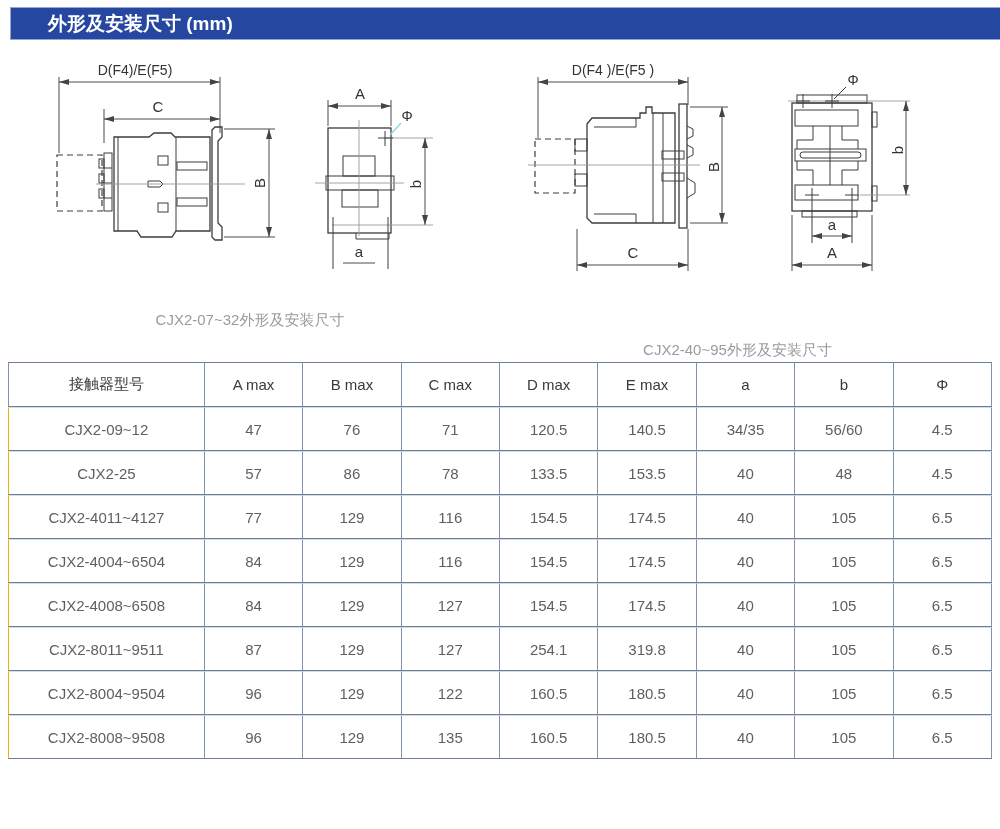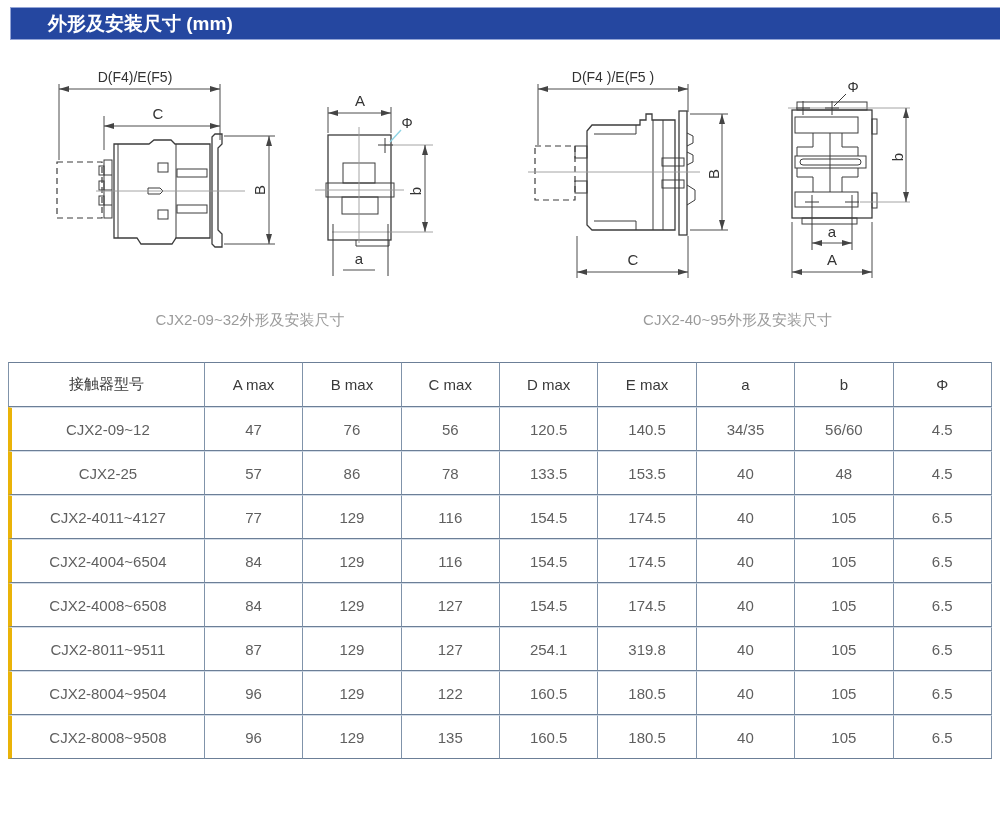--- a/index.html
+++ b/index.html
@@ -8,47 +8,47 @@
     background:#ffffff;
     font-family:"Liberation Sans","DejaVu Sans",sans-serif;
   }
   .title-bar{
     position:absolute;left:10px;top:7px;width:956px;height:31px;
     background:#2547a0;color:#fff;
     font-size:19px;font-weight:bold;line-height:31px;
     padding-left:37px;
     border:1px solid #94a5d6;
   }
-  .fig{position:absolute;top:55px;}
+  .fig{position:absolute;top:48px;}
   .fig svg{display:block;}
   #fig1{left:30px;}
   #fig2{left:520px;}
   .caption{
     position:absolute;top:310px;height:20px;
     font-size:15px;color:#9b9b9b;text-align:center;line-height:20px;
   }
   #caption1{left:30px;width:440px;}
-  #caption2{left:520px;width:435px;}
+  #caption2{left:520px;width:435px;margin-top:30px;}
   .dim-table{
     position:absolute;left:8px;top:362px;width:984px;
     border-collapse:separate;border-spacing:0;table-layout:fixed;
     font-size:15px;
   }
   .dim-table th{
     font-weight:normal;color:#3a3a3a;height:41px;text-align:center;
     border-top:1px solid #6c7f97;border-bottom:1px solid #6c7f97;
     border-right:1px solid #8093aa;background:#fff;
   }
   .dim-table th:first-child{border-left:1px solid #8093aa;}
   .dim-table td{
     color:#5f5f5f;height:40px;text-align:center;
     border-top:1px solid #d4dde8;border-bottom:1px solid #6c7f97;
     border-right:1px solid #8093aa;background:#fff;
   }
-  .dim-table td:first-child{border-left:4px solid #eab308;}
+  .dim-table td:first-child{border-left:1px solid #eab308;}
   
   .ln{stroke:#3c3c3c;stroke-width:1.3;fill:none;}
   .ln-thin{stroke:#3c3c3c;stroke-width:1;fill:none;}
   .dash{stroke:#3c3c3c;stroke-width:1.2;fill:none;stroke-dasharray:6 4;}
   .dim{stroke:#4c4c4c;stroke-width:1;fill:none;}
   .aux{stroke:#9a9a9a;stroke-width:0.9;fill:none;}
   .leader{stroke:#8fd4e4;stroke-width:1.4;fill:none;}
   .lbl{fill:#333;font-size:14px;font-family:"Liberation Sans",sans-serif;}
   .lbl-big{fill:#333;font-size:15px;font-family:"Liberation Sans",sans-serif;}
 </style>
@@ -219,21 +219,21 @@
     <text class="lbl-big" x="832" y="237" text-anchor="middle">a</text>
 
     <line class="dim" x1="792" y1="222" x2="792" y2="278"></line>
     <line class="dim" x1="872" y1="222" x2="872" y2="278"></line>
     <line class="dim" x1="792" y1="272" x2="872" y2="272" marker-start="url(#ah)" marker-end="url(#ah)"></line>
     <text class="lbl-big" x="832" y="265" text-anchor="middle">A</text>
   </g>
 </svg>
 </div>
 
-<div class="caption" id="caption1">CJX2-09~32外形及安装尺寸</div>
+<div class="caption" id="caption1">CJX2-07~32外形及安装尺寸</div>
 <div class="caption" id="caption2">CJX2-40~95外形及安装尺寸</div>
 
 <table class="dim-table">
   <colgroup>
     <col style="width:20%">
       <col style="width:10%">
       <col style="width:10%">
       <col style="width:10%">
     <col style="width:10%">
       <col style="width:10%">
@@ -252,21 +252,21 @@
         <th>a</th>
         <th>b</th>
         <th>Φ</th>
       </tr>
   </thead>
   <tbody>
       <tr>
         <td>CJX2-09~12</td>
         <td>47</td>
         <td>76</td>
-        <td>56</td>
+        <td>71</td>
         <td>120.5</td>
         <td>140.5</td>
         <td>34/35</td>
         <td>56/60</td>
         <td>4.5</td>
       </tr>
       <tr>
         <td>CJX2-25</td>
         <td>57</td>
         <td>86</td>

